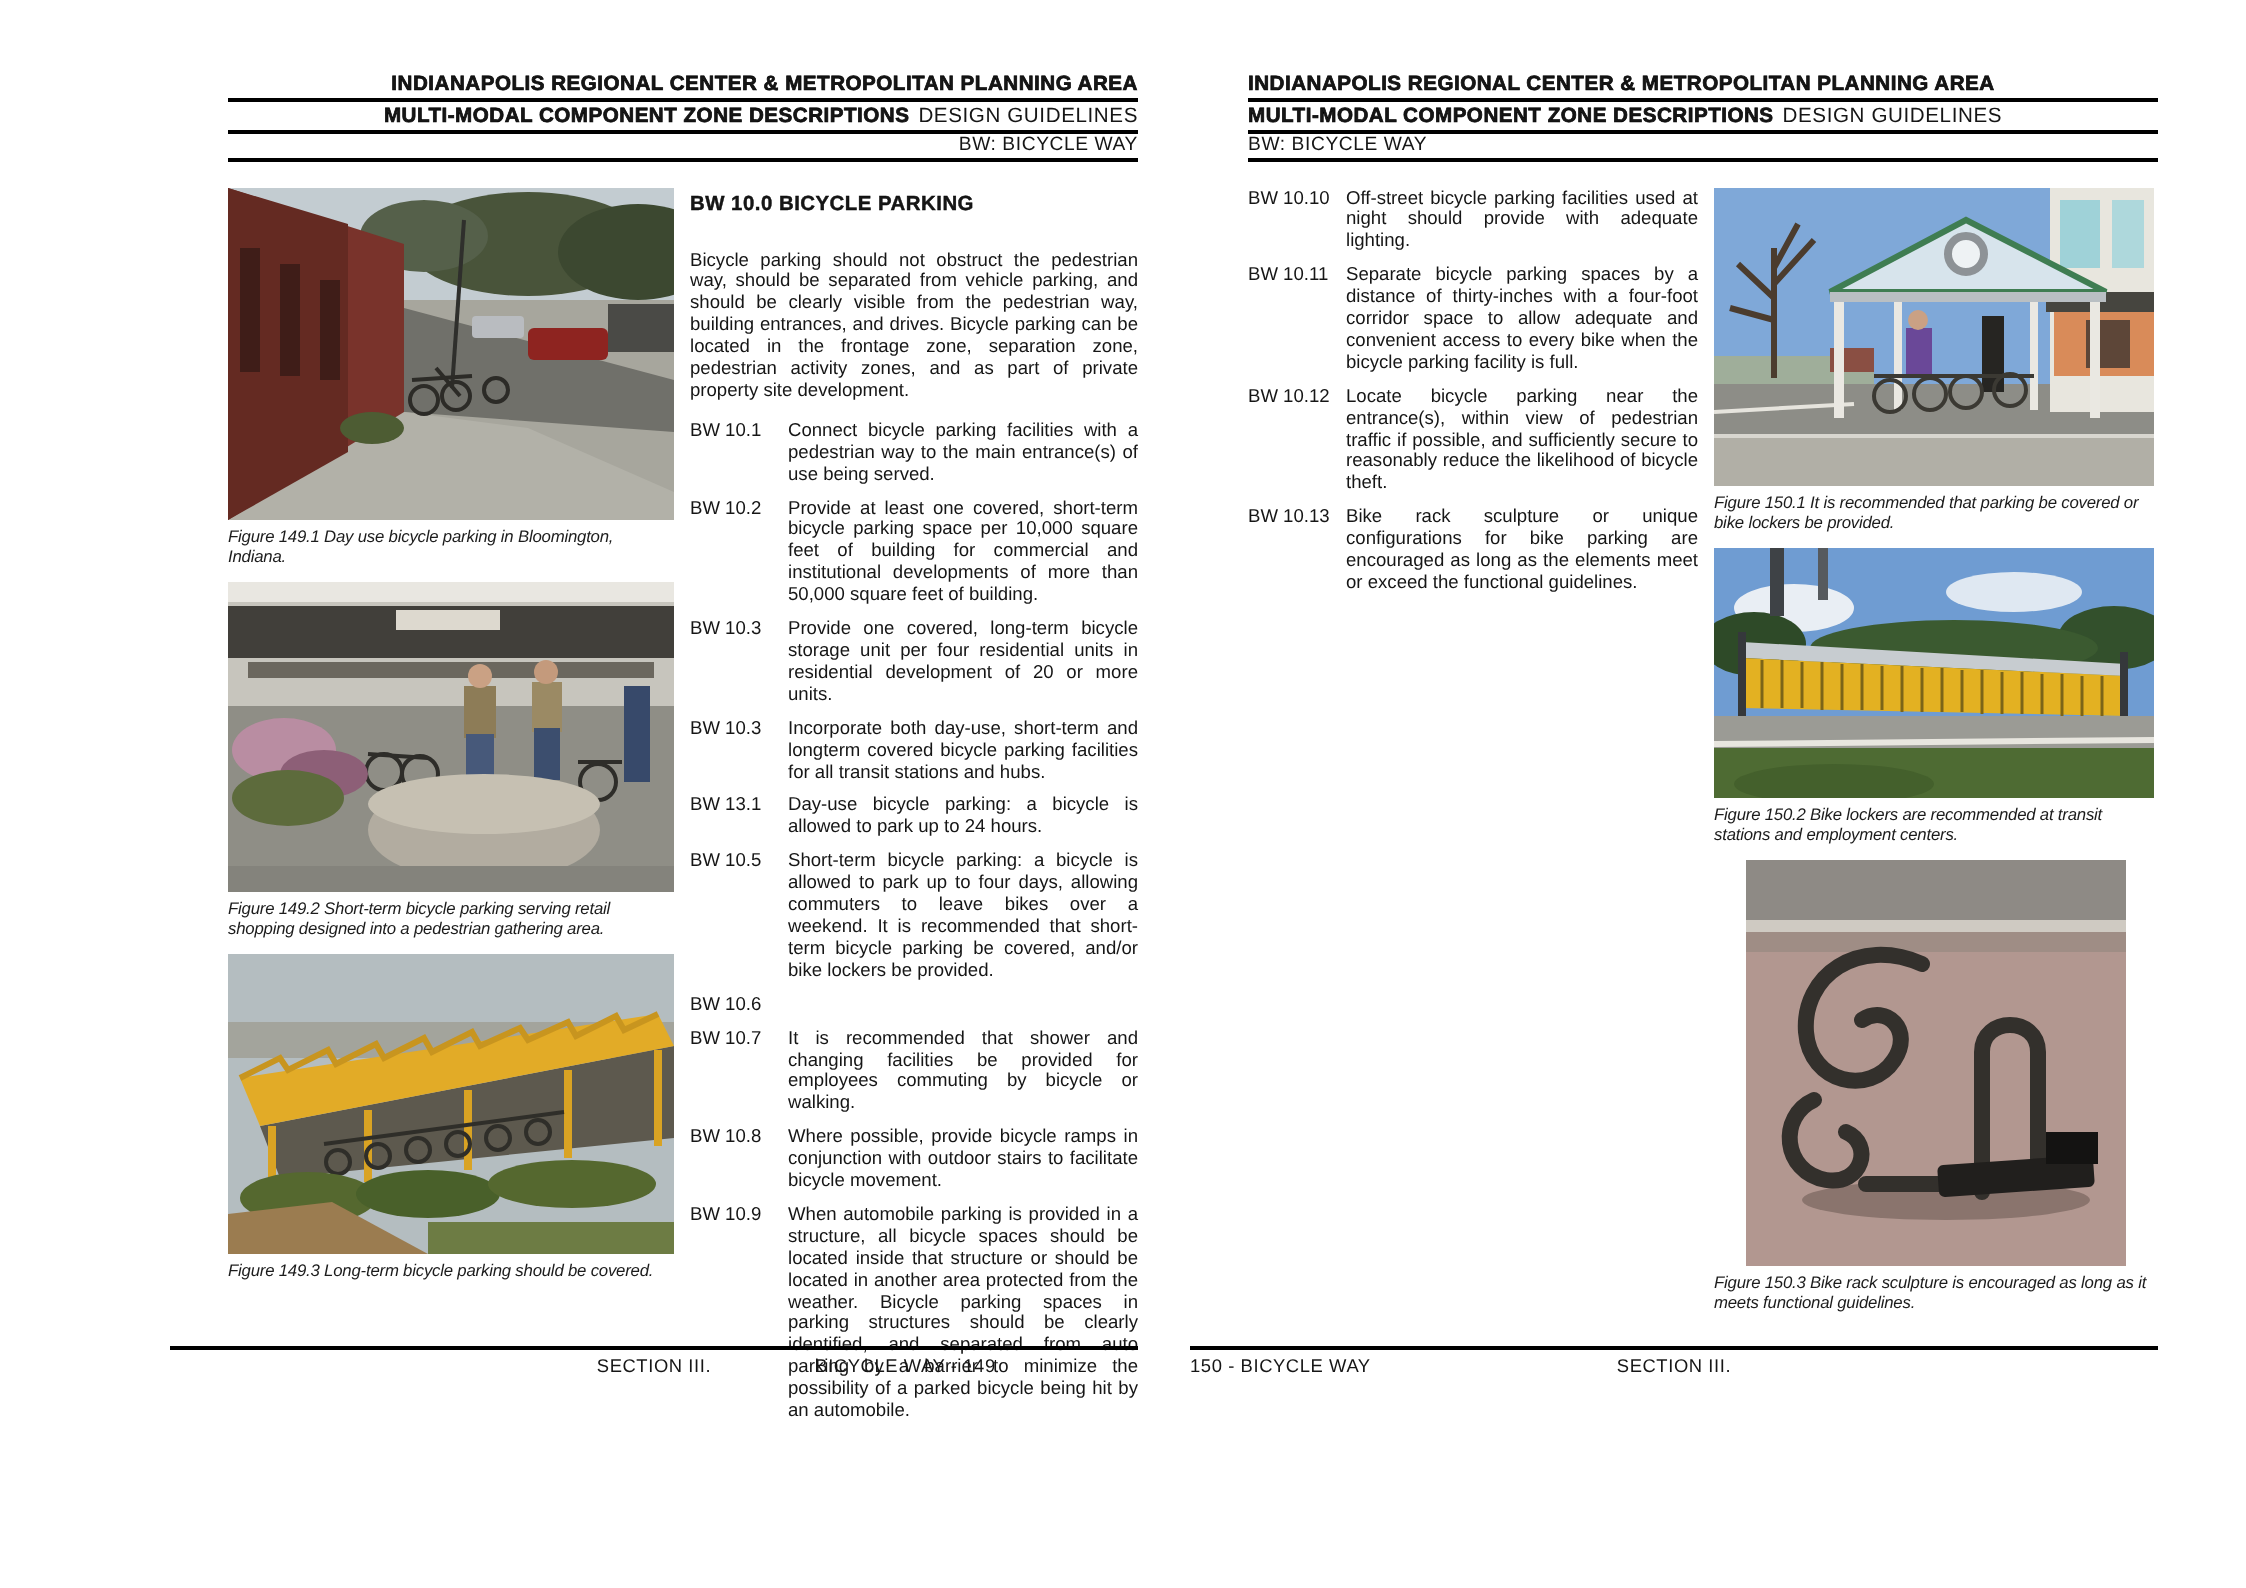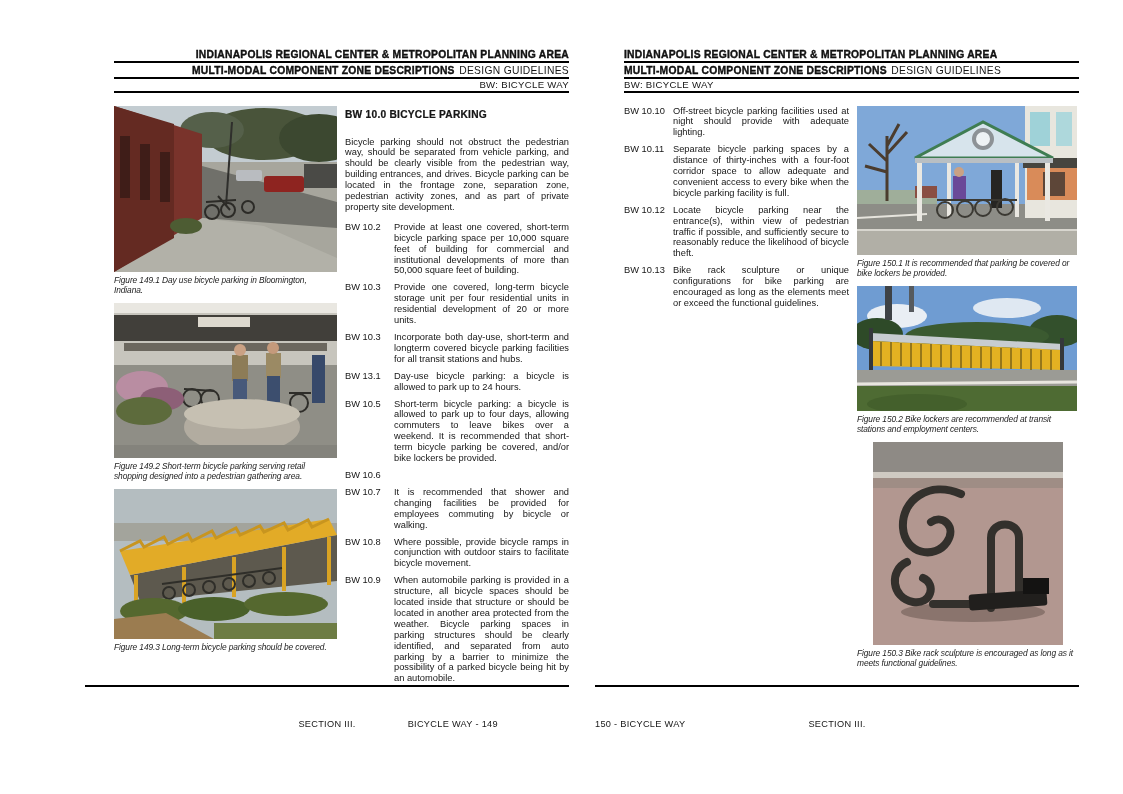--- a/index.html
+++ b/index.html
@@ -1,17 +1,17 @@
 <!DOCTYPE html>
 <html><head>
 <meta charset="utf-8">
 <style>
   html,body{margin:0;padding:0;width:1123px;height:794px;background:#ffffff;overflow:hidden;
             font-family:"Liberation Sans",sans-serif;color:#161616;}
-  .page{position:absolute;top:50px;width:455px;height:660px;padding-left:29px;}
+  .page{position:absolute;top:38px;width:455px;height:660px;padding-left:29px;}
   .page-left{left:85px;}
   .page-right{left:595px;}
 
   
   .page-header .hl{line-height:10px;white-space:nowrap;}
   .h-bold{font-weight:bold;font-size:10.3px;letter-spacing:0.25px;-webkit-text-stroke:0.35px #000;}
   .h-reg{font-weight:normal;font-size:10.3px;letter-spacing:0.3px;}
   .h-sec{font-weight:normal;font-size:9.6px;letter-spacing:0.3px;}
   .align-right{text-align:right;}
   .align-left{text-align:left;}
@@ -42,21 +42,21 @@
   .bw-heading{font-size:10.2px;font-weight:bold;letter-spacing:0.25px;margin:3px 0 17px 0;
               -webkit-text-stroke:0.2px #000;}
   .intro{font-size:9.3px;line-height:10.9px;text-align:justify;margin:8px 0 9px 0;}
   .bw-item{display:grid;grid-template-columns:46px 1fr;column-gap:3px;margin-bottom:6px;}
   .bw-num{font-size:9.3px;line-height:10.9px;white-space:nowrap;}
   .bw-text{font-size:9.3px;line-height:10.9px;text-align:justify;}
 
   
   .page-footer{position:absolute;left:0;right:0;top:634px;}
   .footer-row{display:flex;margin-top:3px;font-size:9.2px;letter-spacing:0.3px;}
-  .f-cell{flex:1;margin-top:29px;}
+  .f-cell{flex:1;}
   .f-center{text-align:center;}
   .f-right{}
 </style>
 </head>
 <body>
 
 <section class="page page-left">
   <header class="page-header align-right">
     <div class="hl h-bold">INDIANAPOLIS REGIONAL CENTER &amp; METROPOLITAN PLANNING AREA</div>
     <div class="rule"></div>
@@ -167,20 +167,24 @@
           </svg>
         </div>
         <figcaption class="caption">Figure 149.3 Long-term bicycle parking should be covered.</figcaption>
       </figure>
     </div>
 
     <div class="text-col">
       <h2 class="bw-heading">BW 10.0 BICYCLE PARKING</h2>
       <p class="intro">Bicycle parking should not obstruct the pedestrian way, should be separated from vehicle parking, and should be clearly visible from the pedestrian way, building entrances, and drives. Bicycle parking can be located in the frontage zone, separation zone, pedestrian activity zones, and as part of private property site development.</p>
 
+      <div class="bw-item">
+        <span class="bw-num">BW 10.1</span>
+        <span class="bw-text">Connect bicycle parking facilities with a pedestrian way to the main entrance(s) of use being served.</span>
+      </div>
       <div class="bw-item">
         <span class="bw-num">BW 10.2</span>
         <span class="bw-text">Provide at least one covered, short-term bicycle parking space per 10,000 square feet of building for commercial and institutional developments of more than 50,000 square feet of building.</span>
       </div>
       <div class="bw-item">
         <span class="bw-num">BW 10.3</span>
         <span class="bw-text">Provide one covered, long-term bicycle storage unit per four residential units in residential development of 20 or more units.</span>
       </div>
       <div class="bw-item">
         <span class="bw-num">BW 10.3</span>

